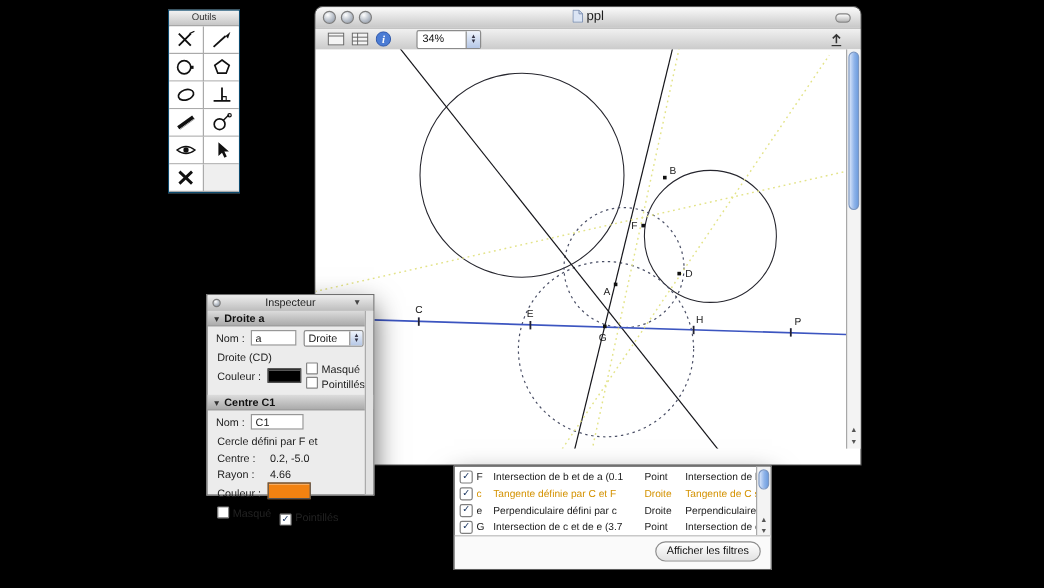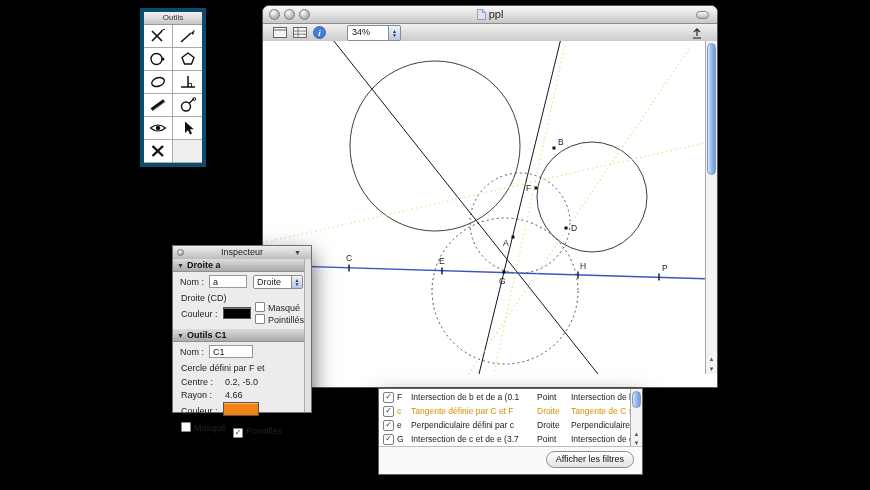--- a/index.html
+++ b/index.html
@@ -1,21 +1,21 @@
 <!DOCTYPE html>
 <html><head>
 <meta charset="utf-8">
 <style>
   html,body{margin:0;padding:0;background:#000;}
   #stage{position:relative;width:870px;height:490px;background:#000;overflow:hidden;
          font-family:"Liberation Sans",sans-serif;font-size:9px;color:#222;}
 
   
   #tools{position:absolute;left:140px;top:8px;width:58px;background:#e8e8e8;
-         border:4px solid #0c4a6e;box-shadow:3px 4px 10px rgba(0,0,0,.65);z-index:40;}
+         border:1px solid #0c4a6e;box-shadow:3px 4px 10px rgba(0,0,0,.65);z-index:40;}
   .tp-title{height:12px;line-height:12px;text-align:center;font-size:8px;color:#333;
             background:linear-gradient(#f2f2f2,#c6c6c6);border-bottom:1px solid #999;}
   .tp-grid{display:grid;grid-template-columns:29px 29px;}
   .tp-cell{height:23px;background:#fff;border-right:1px solid #aaa;border-bottom:1px solid #aaa;
            display:flex;align-items:center;justify-content:center;box-sizing:border-box;}
   .tp-cell:nth-child(2n){border-right:none;}
   .tp-cell.empty{background:#efefef;}
 
   
   #main{position:absolute;left:262px;top:5px;width:456px;height:383px;background:#fff;
@@ -342,21 +342,21 @@
           <span>▼</span>
         </span>
     </span>
     <span class="ival" style="left:8px;top:47px">Droite (CD)</span>
     <span class="ilabel" style="left:8px;top:63px">Couleur :</span>
     <span class="swatch" style="left: 50px; top: 61px; width: 28px; height: 12px; background: rgb(0, 0, 0);"></span>
     <span class="ckrow" style="left:82px;top:56px"><span class="ck"></span><span>Masqué</span></span>
     <span class="ckrow" style="left:82px;top:68px"><span class="ck"></span><span>Pointillés</span></span>
 
     <div class="sechead" style="top:83px">
-      <span class="tri">▼</span><span>Outils C1</span>
+      <span class="tri">▼</span><span>Centre C1</span>
     </div>
     <span class="ilabel" style="left:7px;top:101px">Nom :</span>
     <span class="ifield" style="left:36px;top:99px;width:44px">C1</span>
     <span class="ival" style="left:8px;top:117px">Cercle défini par F et</span>
     <span class="ilabel" style="left:8px;top:131px">Centre :</span>
     <span class="ival" style="left:52px;top:131px">0.2, -5.0</span>
     <span class="ilabel" style="left:8px;top:144px">Rayon :</span>
     <span class="ival" style="left:52px;top:144px">4.66</span>
     <span class="ilabel" style="left:8px;top:160px">Couleur :</span>
     <span class="swatch" style="left: 50px; top: 156px; width: 36px; height: 14px; background: rgb(242, 130, 17);"></span>

